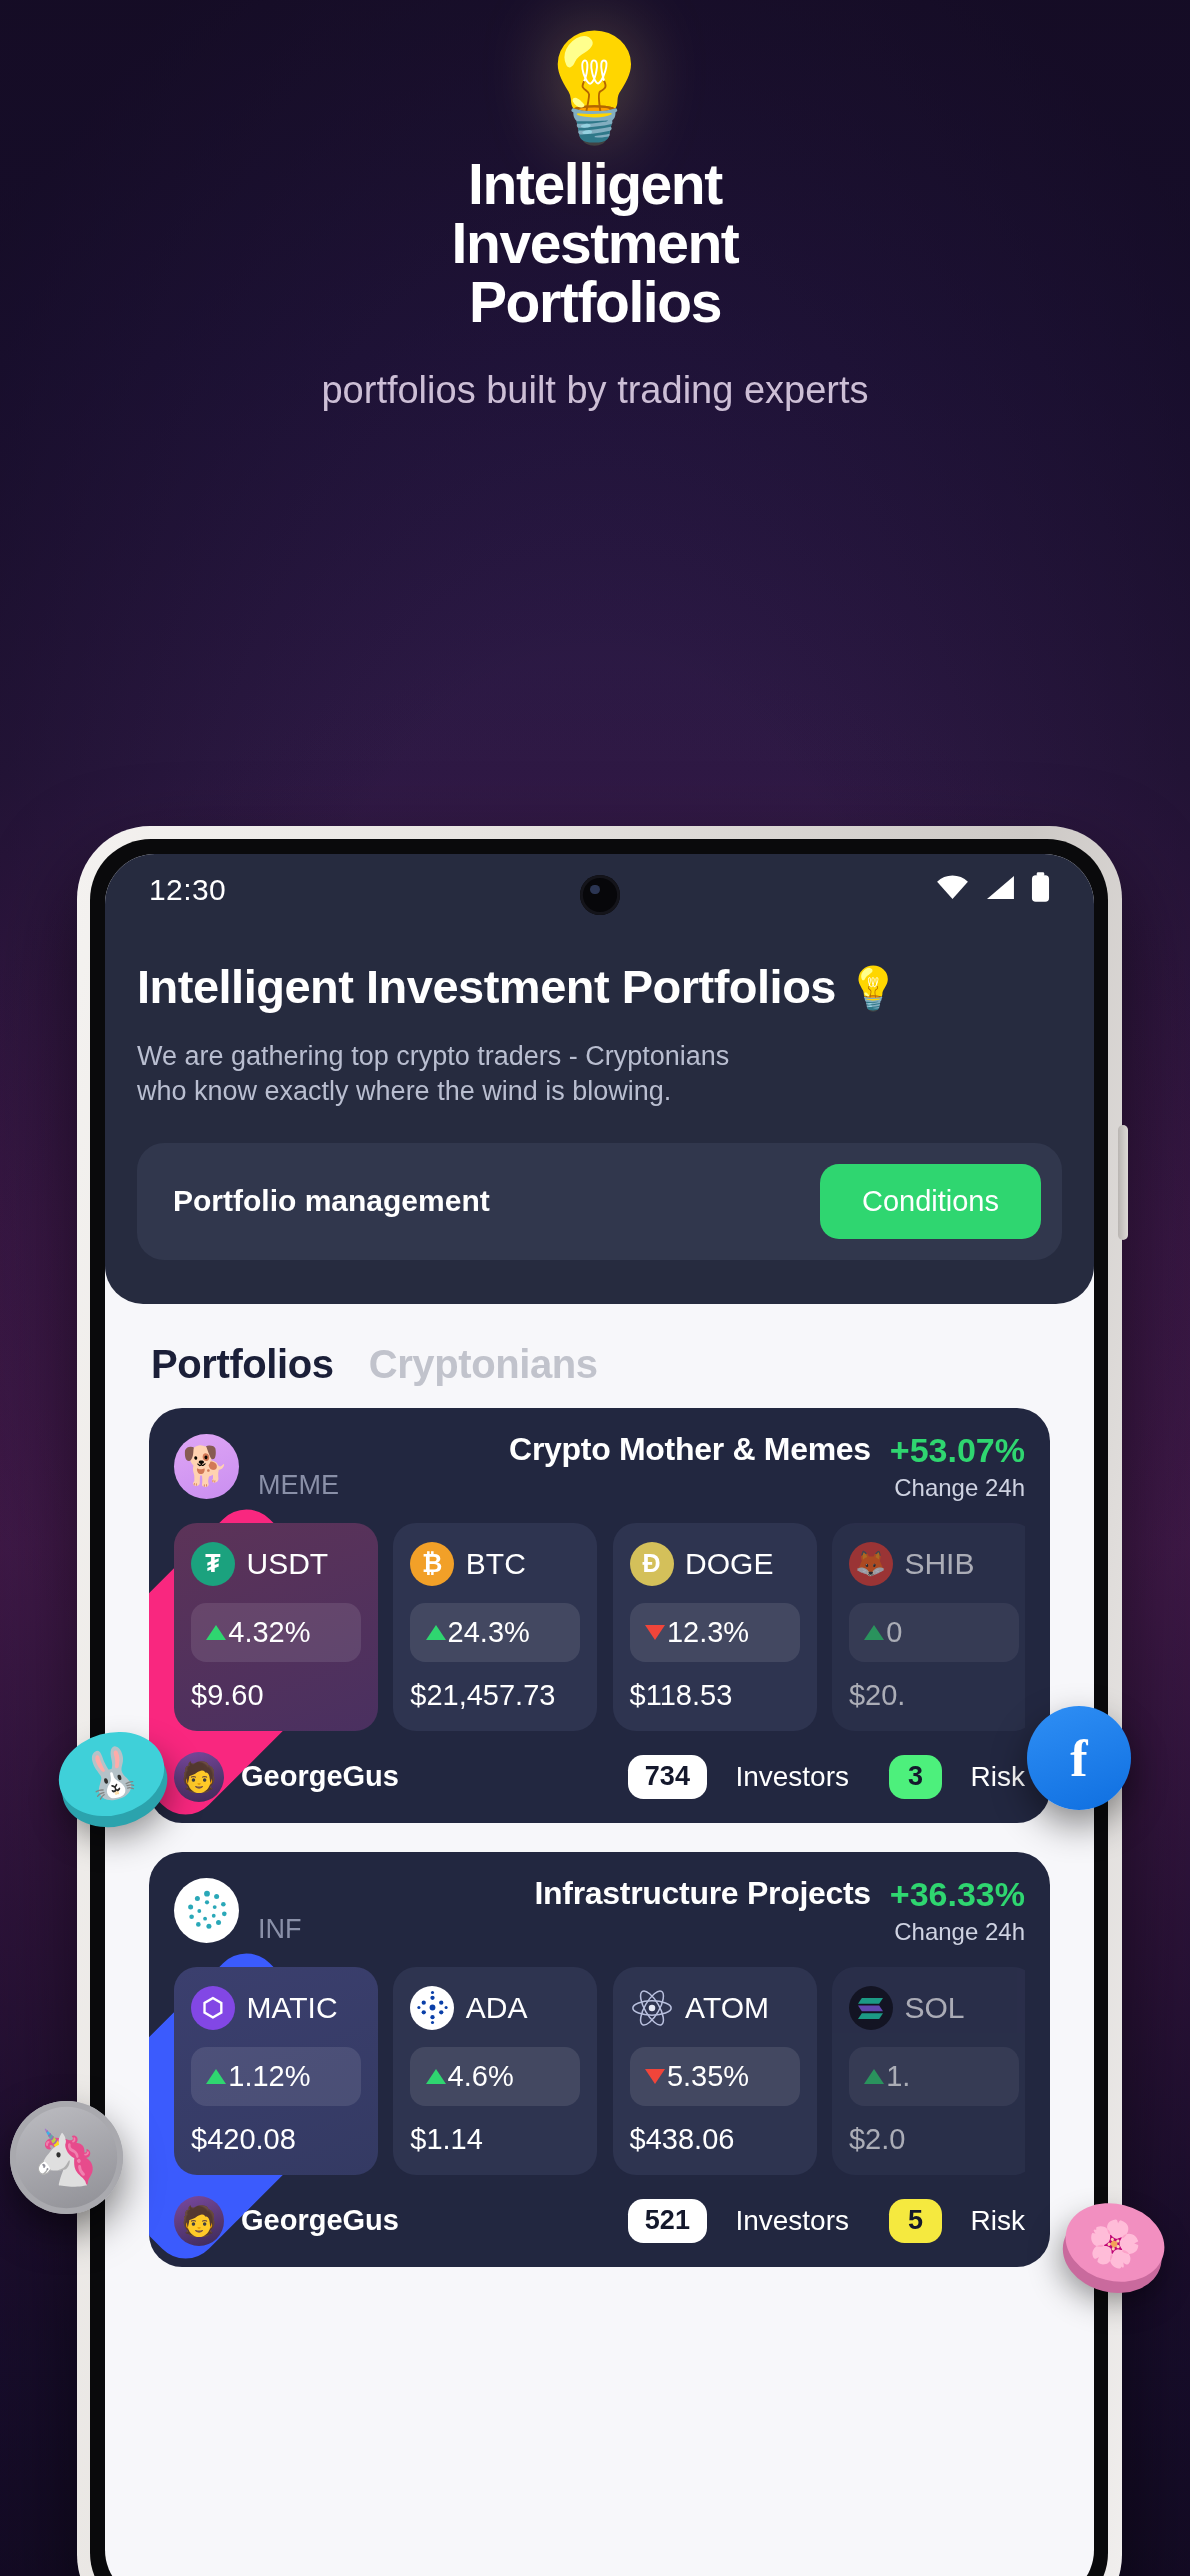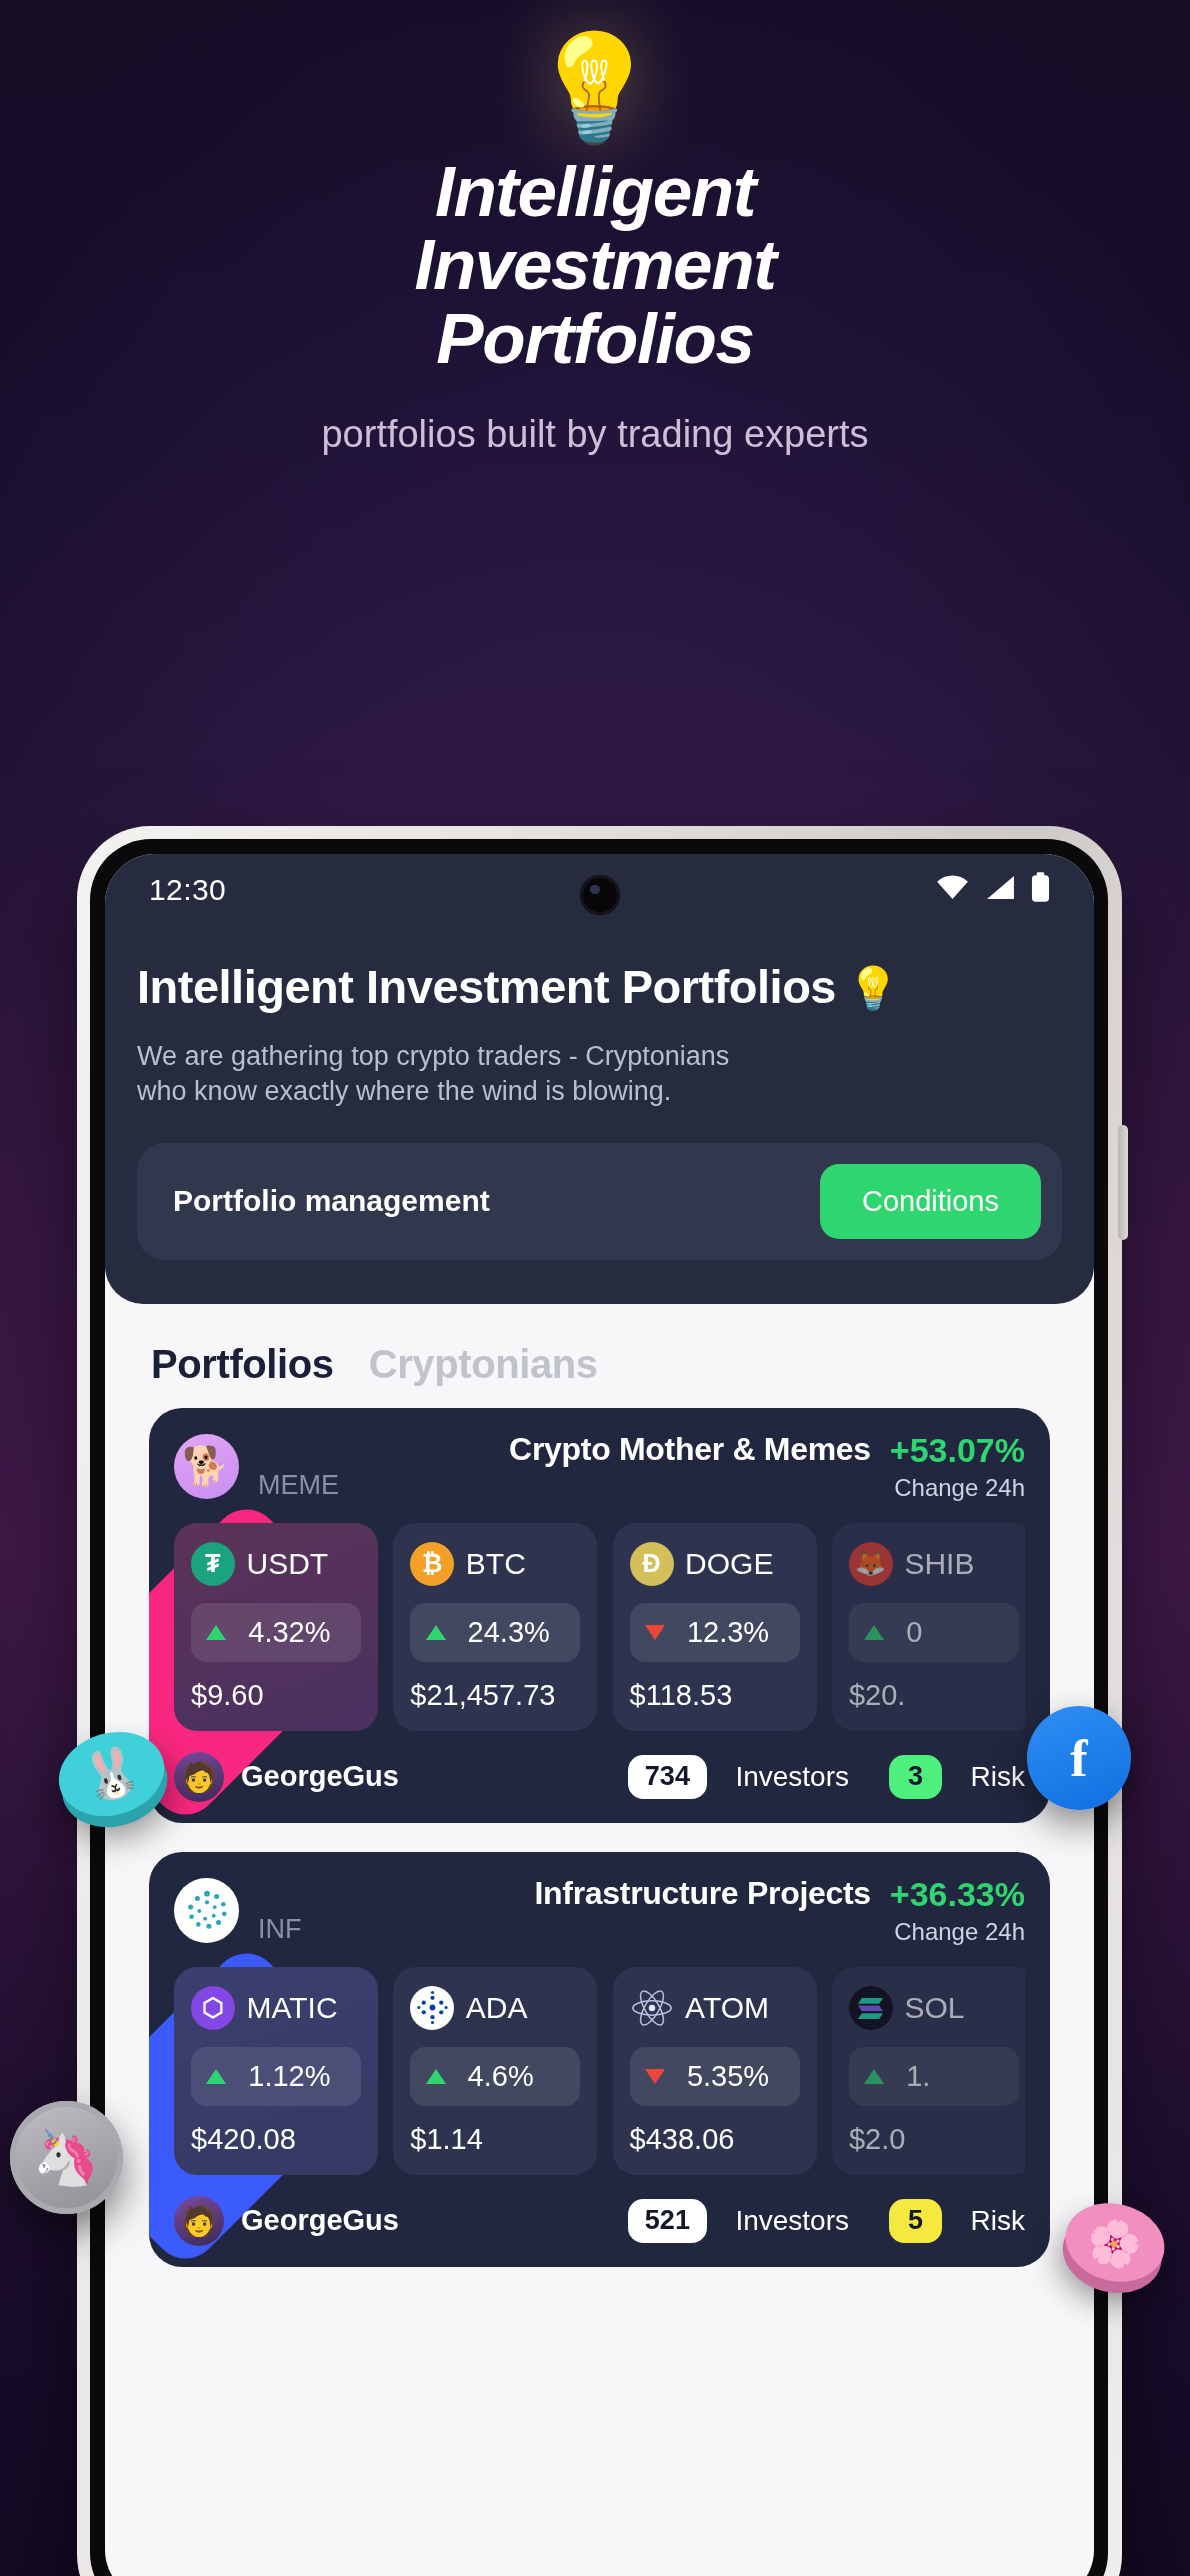--- a/index.html
+++ b/index.html
@@ -25,25 +25,24 @@
 
   
   #hero{ position:absolute; left:0; top:0; width:1190px; text-align:center; }
   #hero-bulb{
     font-size:105px; line-height:1; margin-top:35px;
     filter:drop-shadow(0 0 38px rgba(255,225,130,.35));
   }
   #hero-title{
     margin-top:15.3px;
     color:#ffffff;
-    font-size:71px;
+    font-size:57px;
     font-weight:700;
     line-height:1.03;
     letter-spacing:-1.4px;
-    font-style:italic;
   }
   #hero-sub{
     margin-top:36px;
     color:#cdbfd6;
     font-size:38px;
     font-weight:400;
     line-height:1.22;
   }
 
   
@@ -200,21 +199,21 @@
     border-radius:50%;
     display:flex; align-items:center; justify-content:center;
     font-size:25px; font-weight:700; color:#fff; overflow:hidden;
   }
   .coin-sym{ color:#fff; font-size:30px; font-weight:400; white-space:nowrap; }
   .tile-pct{
     margin-top:17px;
     background:rgba(255,255,255,.10);
     border-radius:15.3px;
     height:59px;
-    display:flex; align-items:center; gap:22px;
+    display:flex; align-items:center; gap:2px;
     padding:0 15.3px;
   }
   .tri{ width:0; height:0; border-left:10.5px solid transparent; border-right:10.5px solid transparent; }
   .tri.up{ border-bottom:15.3px solid #2fd670; }
   .tri.down{ border-top:15.3px solid #f0453a; }
   .pct-val{ color:#fff; font-size:29px; font-weight:400; }
   .tile-price{ margin-top:17px; color:#fff; font-size:29px; font-weight:400; }
 
   .p-foot{
     position:relative;

